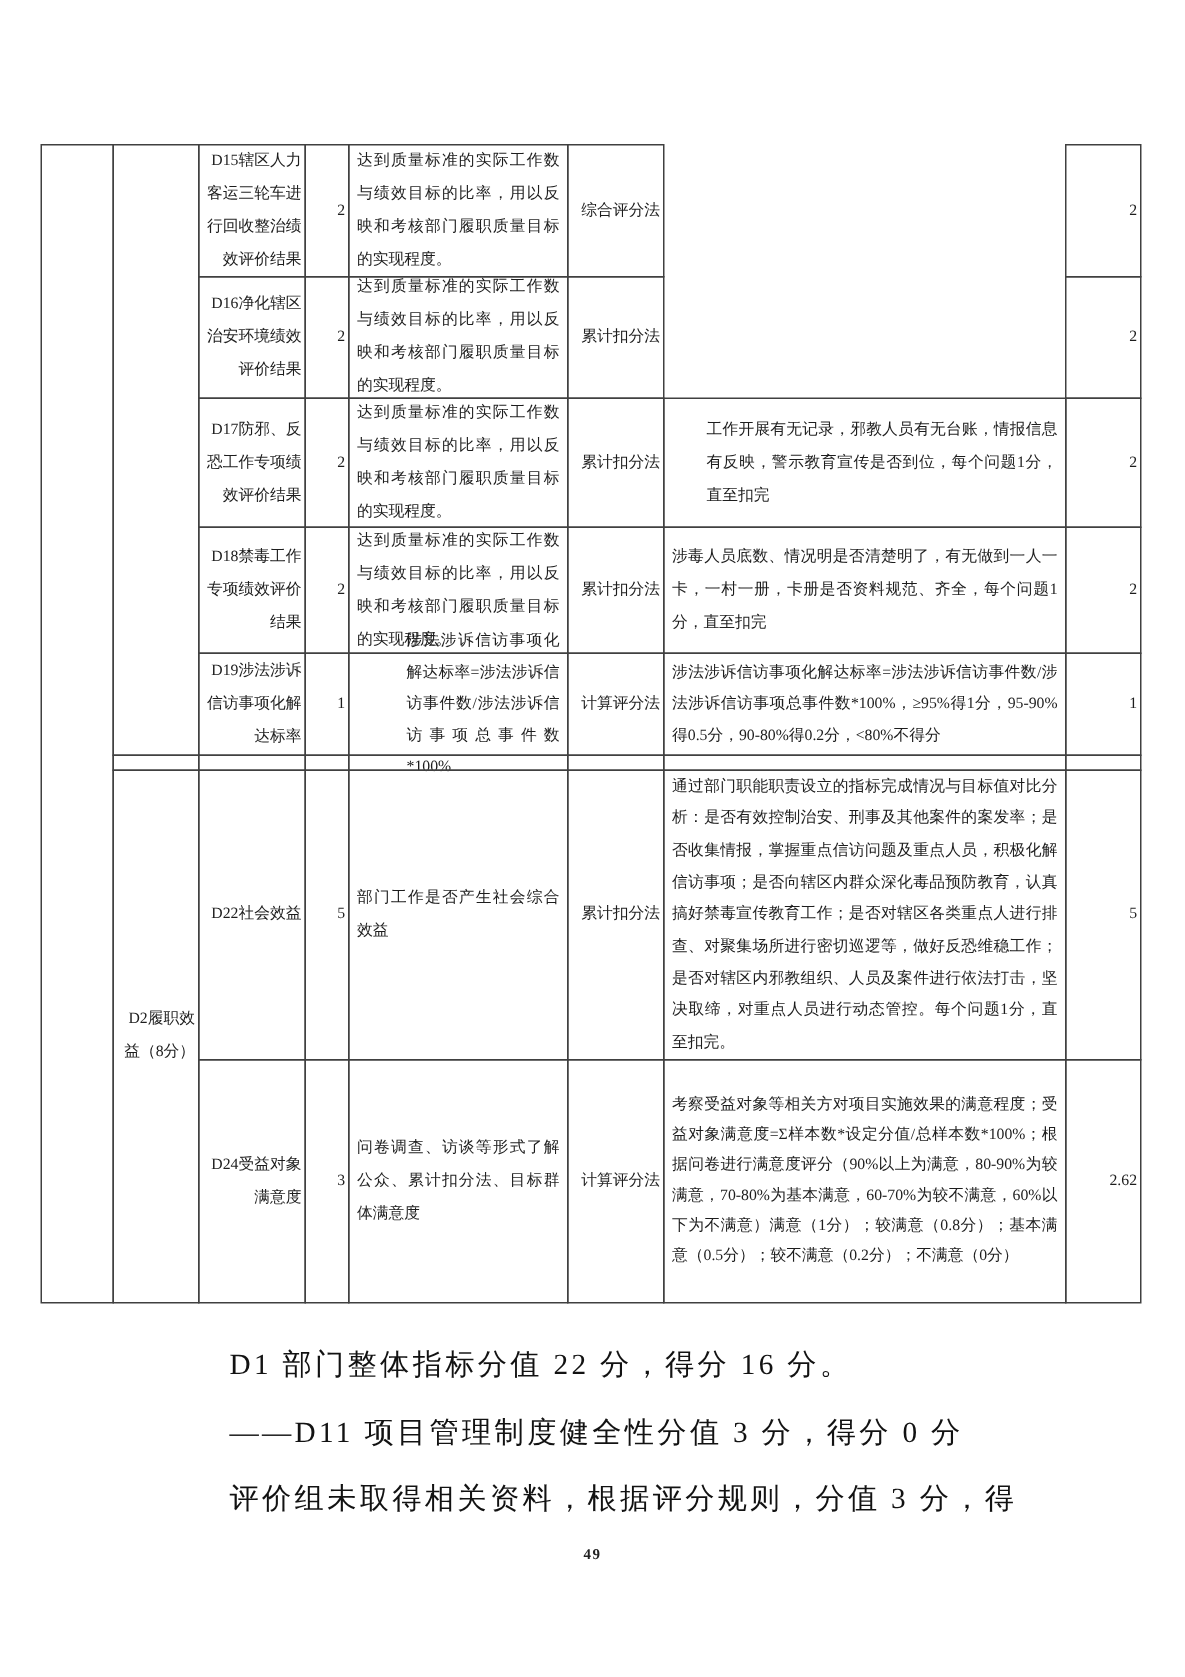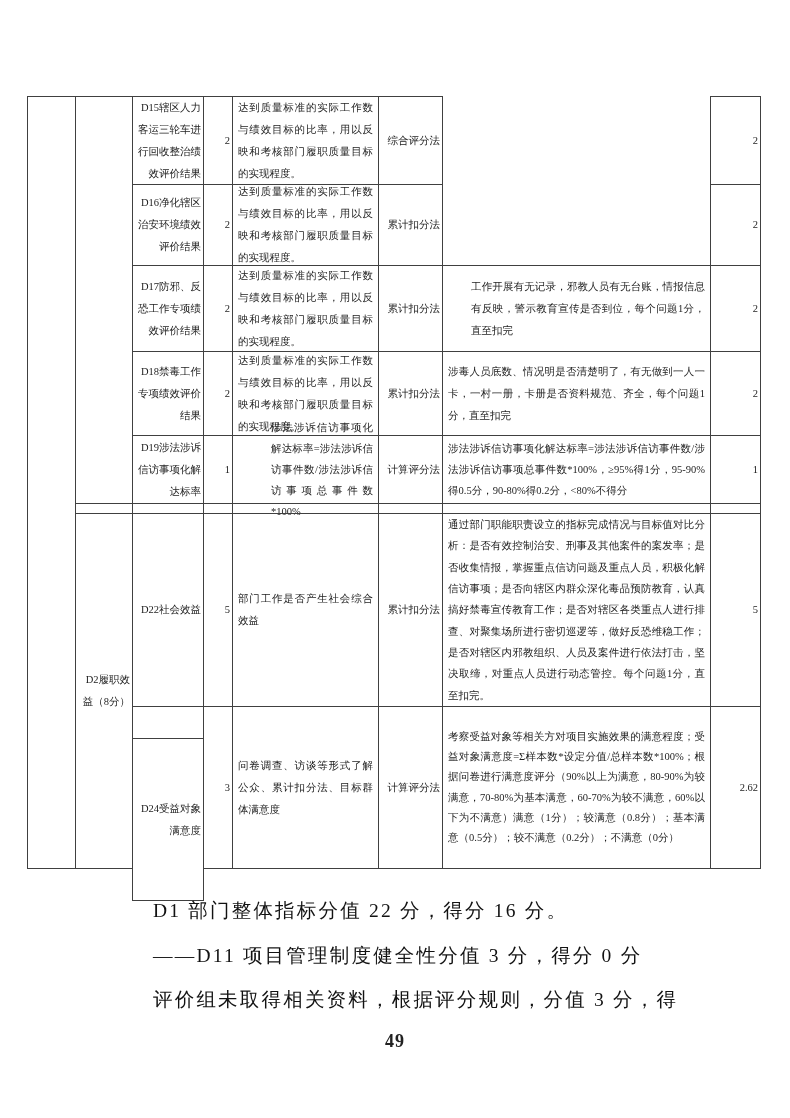--- a/index.html
+++ b/index.html
@@ -7,21 +7,21 @@
         font-family:"Liberation Serif","DejaVu Serif",serif;color:#1d1d1d;}
   .c{position:absolute;box-sizing:border-box;border:1px solid #404040;
      display:flex;flex-direction:column;justify-content:center;
      font-size:10.5px;line-height:22px;color:#1d1d1d;background:transparent;}
   .center{text-align:right;padding:0 2px;}
   .ltext{text-align:justify;padding:1px 5px;}
   .footer{position:absolute;left:153px;top:889px;width:570px;
           font-size:19.5px;line-height:44.6px;letter-spacing:2.2px;color:#121212;}
   .footer div{white-space:nowrap;}
   .pagenum{position:absolute;left:0;top:1031px;width:100%;text-align:center;
-           font-size:18px;font-weight:bold;letter-spacing:1px;color:#222;}
+           font-size:10px;font-weight:bold;letter-spacing:1px;color:#222;}
 </style>
 </head>
 <body>
 
 <div id="page">
 
   <div class="c" style="left:27px;top:96px;width:49px;height:773px;"></div>
 
   <div class="c" style="left:75px;top:96px;width:58px;height:408px;"></div>
 
@@ -68,21 +68,21 @@
 
   <div class="c center" style="left:75px;top:513px;width:58px;height:356px;">D2履职效益（8分）</div>
 
   <div class="c center" style="left:132px;top:513px;width:72px;height:194px;">D22社会效益</div>
   <div class="c center" style="left:203px;top:513px;width:30px;height:194px;">5</div>
   <div class="c ltext" style="left:232px;top:513px;width:147px;height:194px;">部门工作是否产生社会综合效益</div>
   <div class="c center" style="left:378px;top:513px;width:65px;height:194px;">累计扣分法</div>
   <div class="c ltext" style="left:442px;top:513px;width:269px;height:194px;line-height:21.3px;">通过部门职能职责设立的指标完成情况与目标值对比分析：是否有效控制治安、刑事及其他案件的案发率；是否收集情报，掌握重点信访问题及重点人员，积极化解信访事项；是否向辖区内群众深化毒品预防教育，认真搞好禁毒宣传教育工作；是否对辖区各类重点人进行排查、对聚集场所进行密切巡逻等，做好反恐维稳工作；是否对辖区内邪教组织、人员及案件进行依法打击，坚决取缔，对重点人员进行动态管控。每个问题1分，直至扣完。</div>
   <div class="c center" style="left:710px;top:513px;width:51px;height:194px;">5</div>
 
-  <div class="c center" style="left:132px;top:706px;width:72px;height:163px;margin-top:32px;">D24受益对象满意度</div>
+  <div class="c center" style="left:132px;top:706px;width:72px;height:163px;">D24受益对象满意度</div>
   <div class="c center" style="left:203px;top:706px;width:30px;height:163px;">3</div>
   <div class="c ltext" style="left:232px;top:706px;width:147px;height:163px;">问卷调查、访谈等形式了解公众、累计扣分法、目标群体满意度</div>
   <div class="c center" style="left:378px;top:706px;width:65px;height:163px;">计算评分法</div>
   <div class="c ltext" style="left:442px;top:706px;width:269px;height:163px;line-height:20.2px;">考察受益对象等相关方对项目实施效果的满意程度；受益对象满意度=Σ样本数*设定分值/总样本数*100%；根据问卷进行满意度评分（90%以上为满意，80-90%为较满意，70-80%为基本满意，60-70%为较不满意，60%以下为不满意）满意（1分）；较满意（0.8分）；基本满意（0.5分）；较不满意（0.2分）；不满意（0分）</div>
   <div class="c center" style="left:710px;top:706px;width:51px;height:163px;">2.62</div>
 
   <div class="footer">
     <div>D1 部门整体指标分值 22 分，得分 16 分。</div>
     <div>——D11 项目管理制度健全性分值 3 分，得分 0 分</div>
     <div>评价组未取得相关资料，根据评分规则，分值 3 分，得</div>

